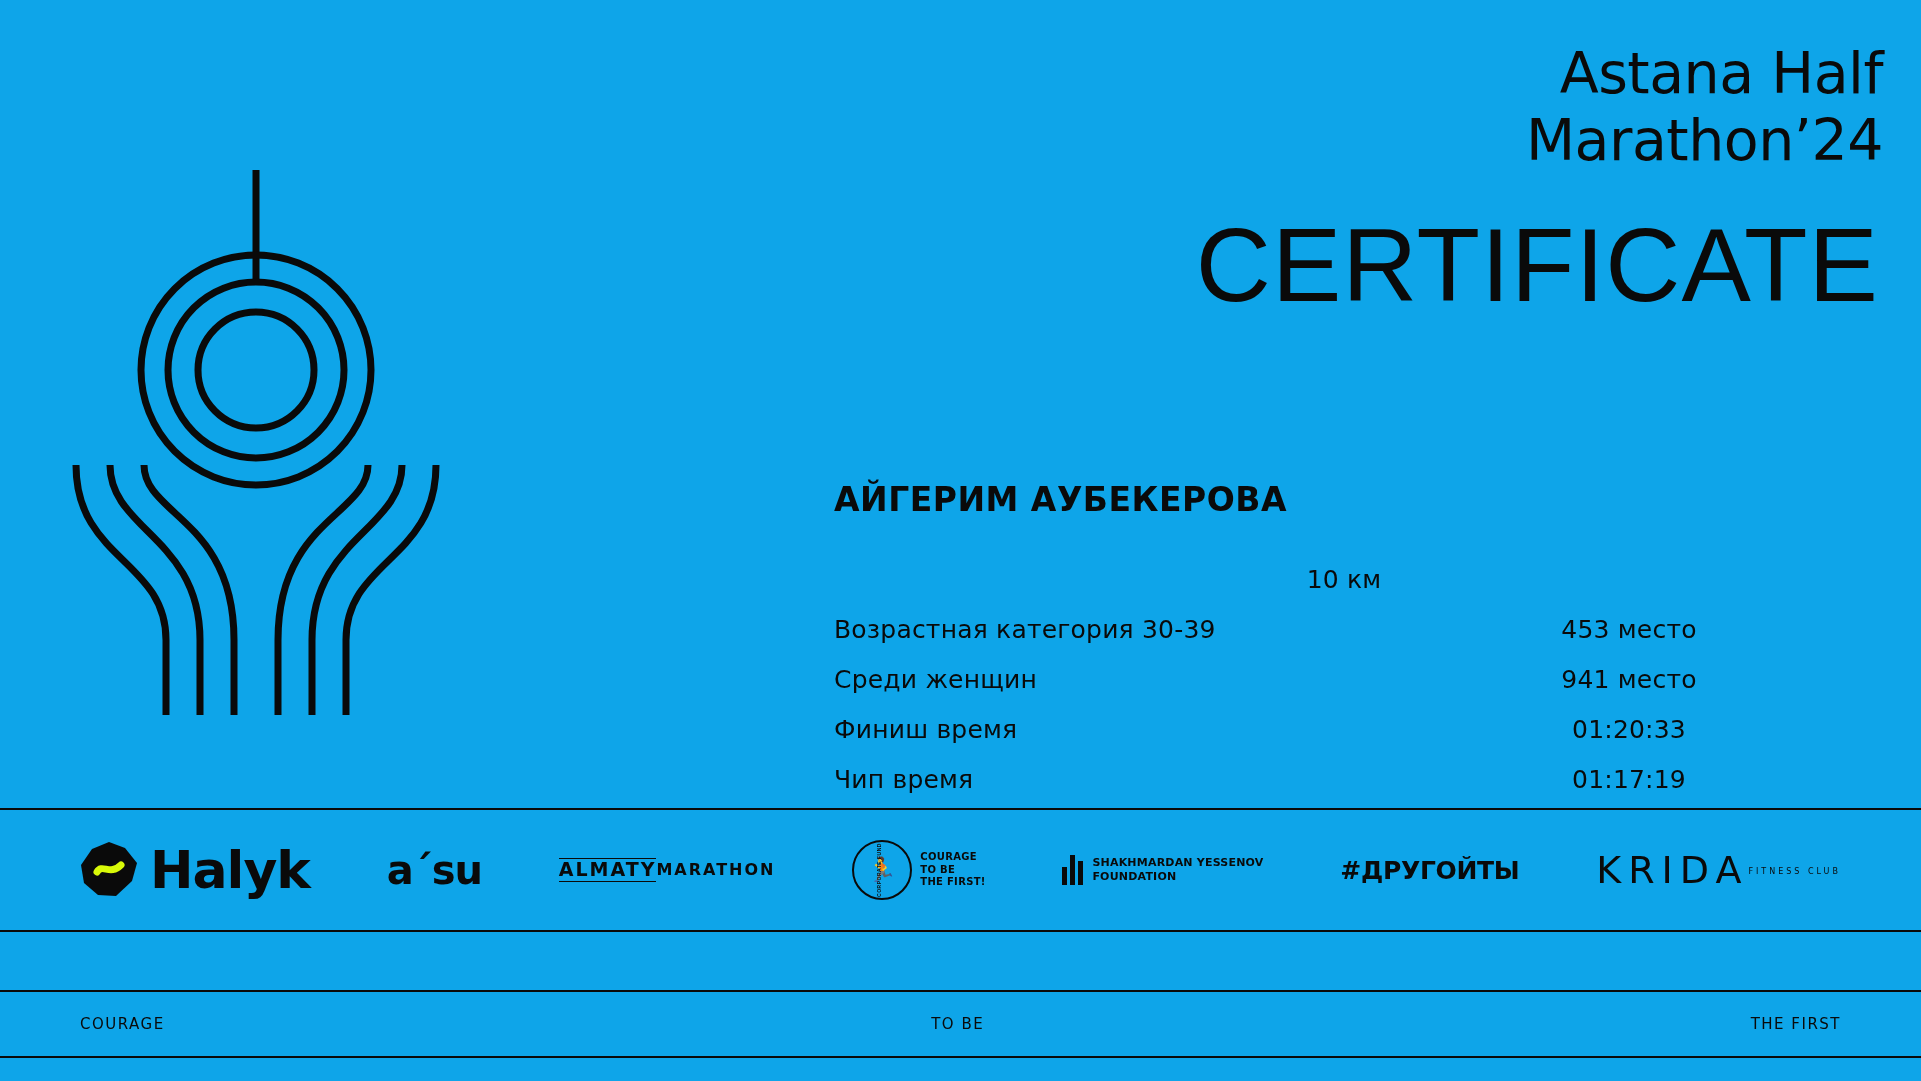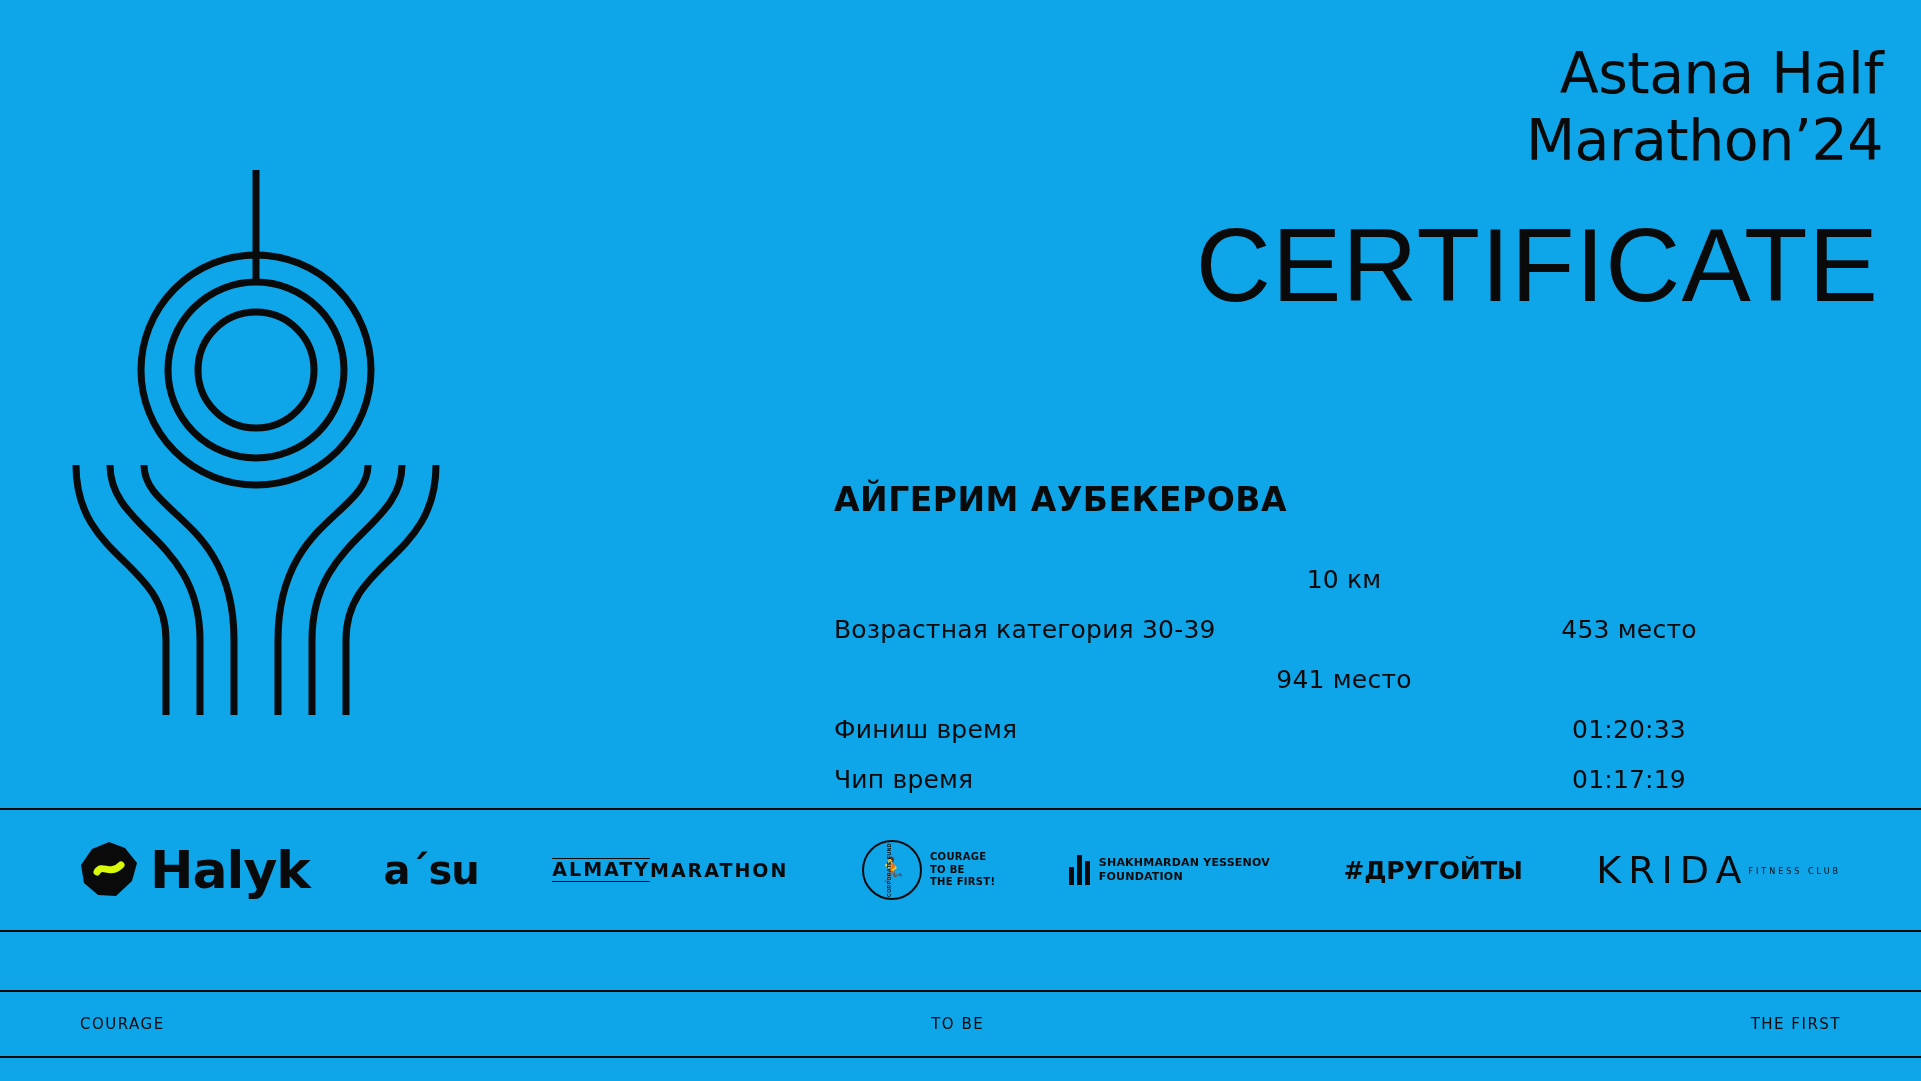--- a/index.html
+++ b/index.html
@@ -149,21 +149,21 @@
   }
   .almaty-1 {
     font-size: 19px;
     font-weight: bold;
     letter-spacing: 2px;
     border-bottom: 1.5px solid #0a0a0a;
     border-top: 1.5px solid #0a0a0a;
     padding: 1px 0;
   }
   .almaty-2 {
-    font-size: 19px;
+    font-size: 16px;
     font-weight: bold;
     letter-spacing: 2px;
     padding-top: 1px;
   }
   .almaty-lines {
     margin-top: 3px;
   }
   .almaty-lines div {
     height: 1.5px;
     background: #0a0a0a;
@@ -302,20 +302,21 @@
     <div class="athlete-name">АЙГЕРИМ АУБЕКЕРОВА</div>
 
     <div class="result-row">
       <div class="result-value">10 км</div>
     </div>
     <div class="result-row">
       <div class="result-label">Возрастная категория 30-39</div>
       <div class="result-value">453 место</div>
     </div>
     <div class="result-row">
+      <div class="result-label">Среди женщин</div>
       <div class="result-value">941 место</div>
     </div>
     <div class="result-row">
       <div class="result-label">Финиш время</div>
       <div class="result-value">01:20:33</div>
     </div>
     <div class="result-row">
       <div class="result-label">Чип время</div>
       <div class="result-value">01:17:19</div>
     </div>

